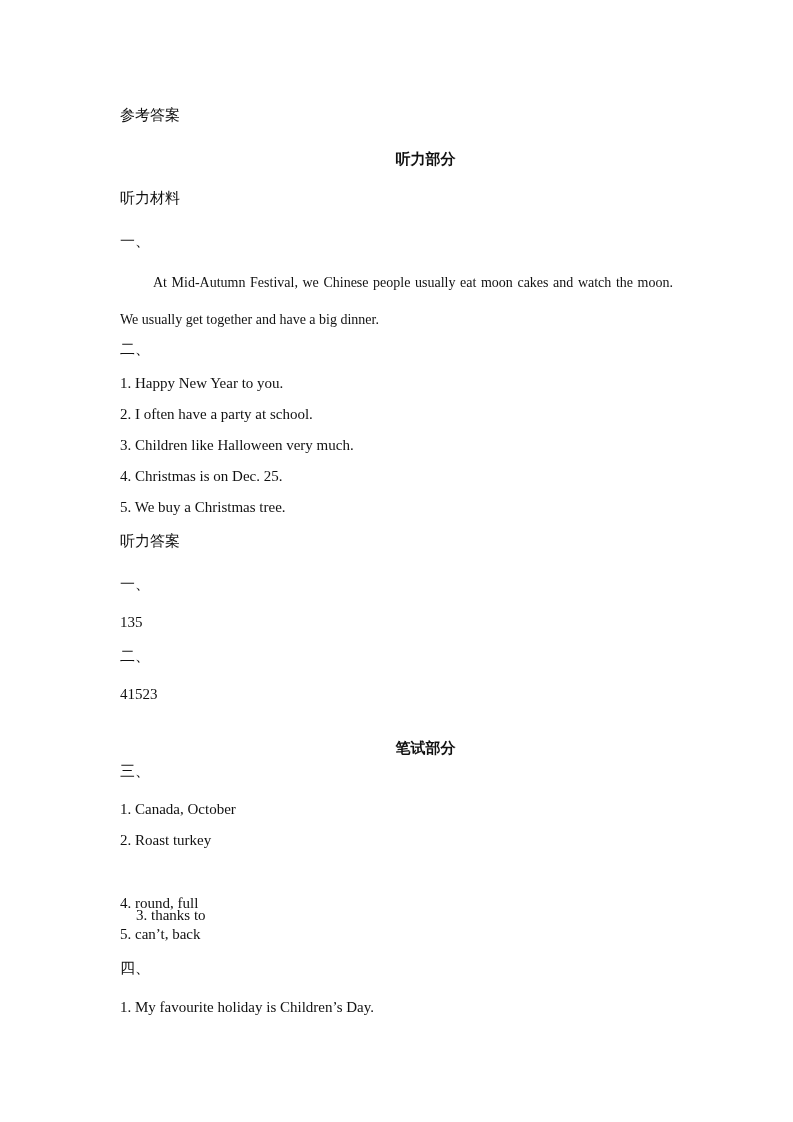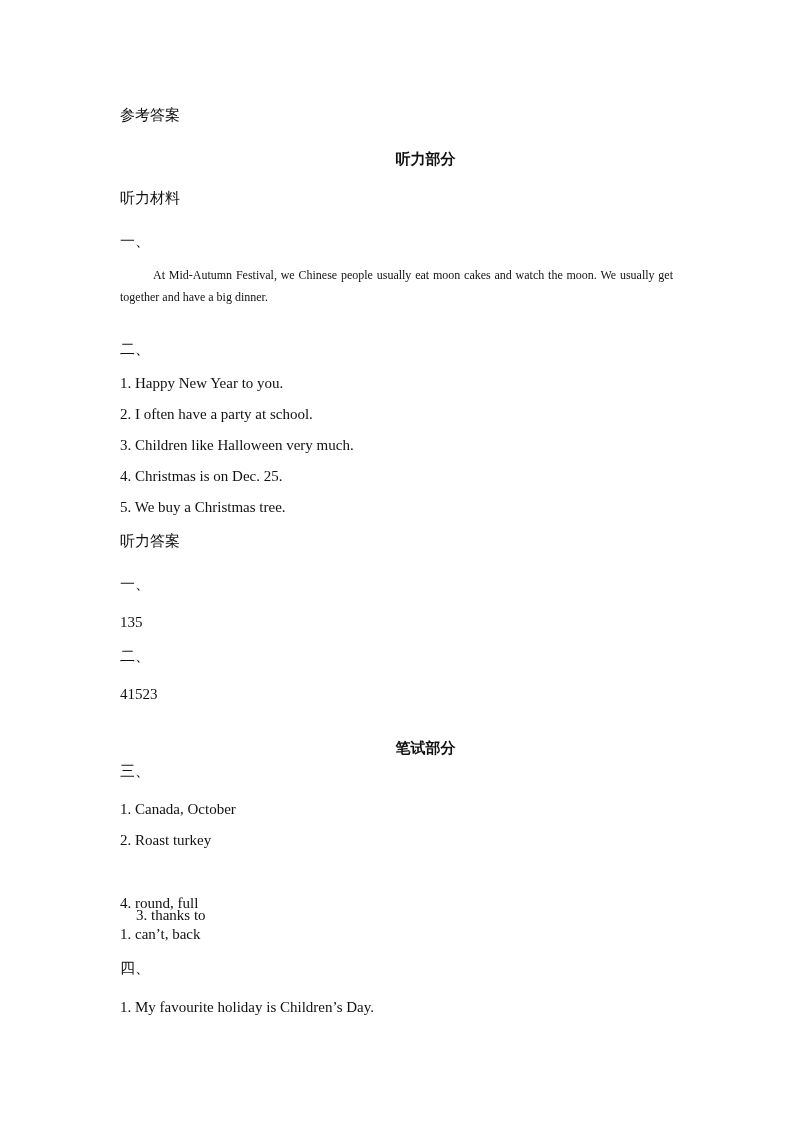--- a/index.html
+++ b/index.html
@@ -42,22 +42,22 @@
       font-family: "DejaVu Sans", "Liberation Sans", sans-serif;
       font-weight: bold;
       font-size: 15px;
       line-height: 20px;
       margin-left: 29px;
     }
     .para {
       position: absolute;
       left: 120px;
       width: 553px;
-      font-size: 12px;
-      line-height: 22px;
+      font-size: 14px;
+      line-height: 37px;
       text-align: justify;
       text-indent: 33px;
     }
   </style>
 </head>
 <body>
 
 <div class="page">
 
   <div class="line cjk" style="top:107px;">参考答案</div>
@@ -87,19 +87,19 @@
   <div class="line" style="top:684px;">41523</div>
 
   <div class="heading" style="top:738px;">笔试部分</div>
 
   <div class="line cjk" style="top:763px;">三、</div>
 
   <div class="line" style="top:799px;">1. Canada, October</div>
   <div class="line" style="top:830px;">2. Roast turkey</div>
   <div class="line" style="top:905px;margin-left:16px;">3. thanks to</div>
   <div class="line" style="top:893px;">4. round, full</div>
-  <div class="line" style="top:924px;">1. can’t, back</div>
+  <div class="line" style="top:924px;">5. can’t, back</div>
 
   <div class="line cjk" style="top:960px;">四、</div>
 
   <div class="line" style="top:997px;">1. My favourite holiday is Children’s Day.</div>
 
 </div>
 
 </body></html>

